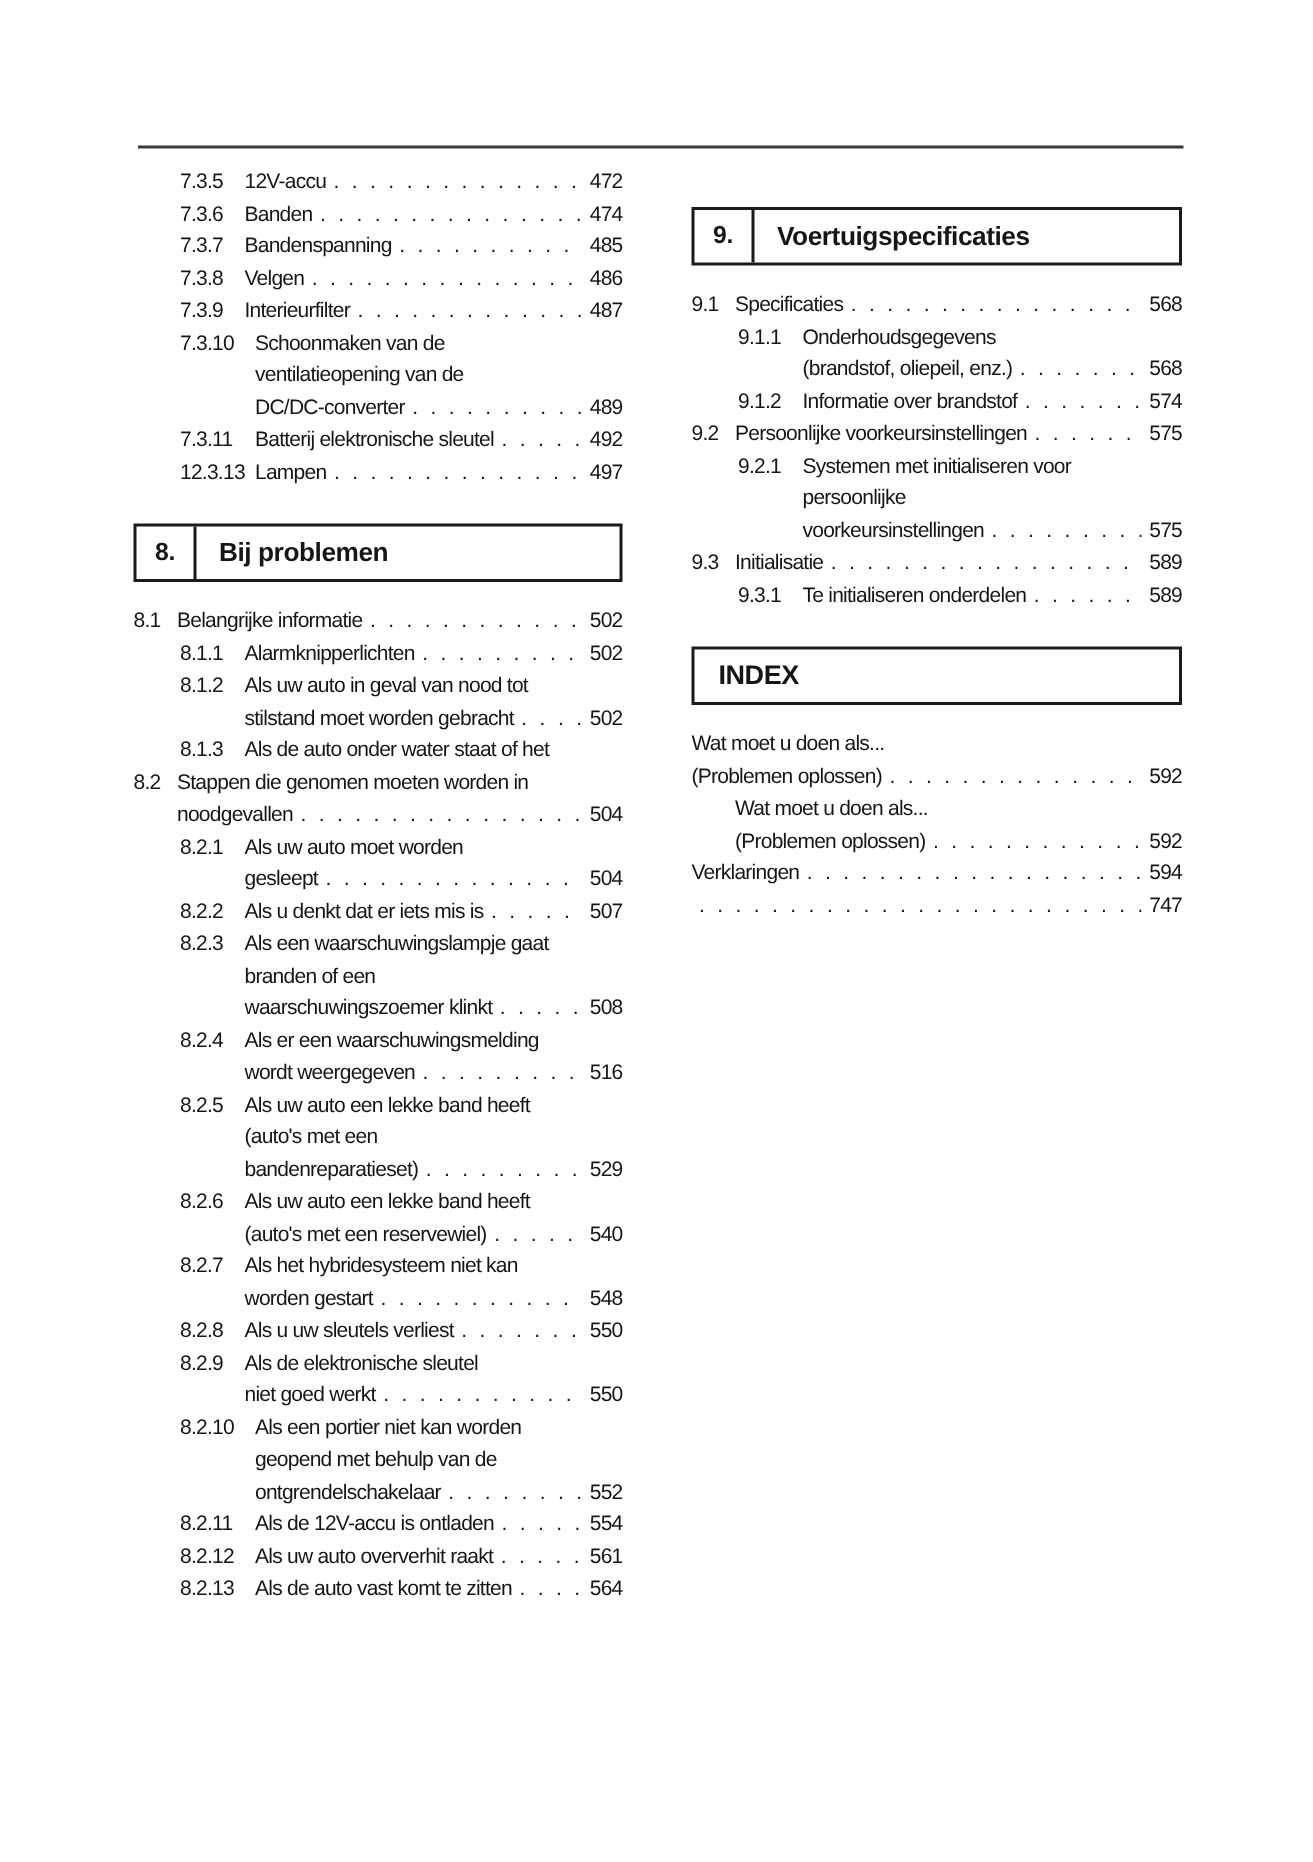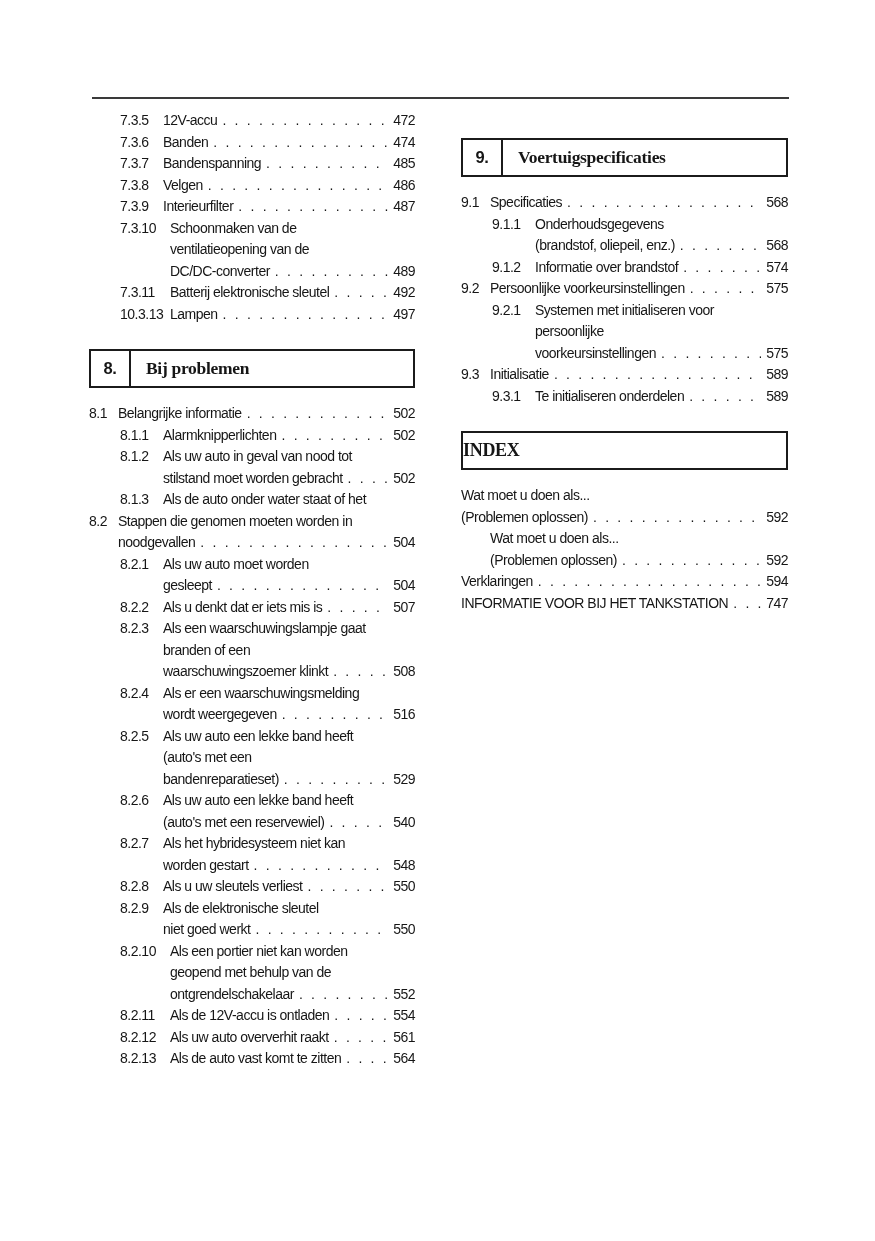--- a/index.html
+++ b/index.html
@@ -19,23 +19,23 @@
     margin:24px 0 15px 0;background:#fff;
   }
   .sec-box:first-child{margin-top:0;}
   .sec-num{
     width:38px;flex:0 0 auto;border-right:2px solid #1b1b1b;
     display:flex;align-items:center;justify-content:center;
     font-weight:700;font-size:16.5px;letter-spacing:-0.3px;
   }
   .sec-title{
     flex:1;display:flex;align-items:center;padding-left:15px;
-    font-weight:700;font-size:17.5px;letter-spacing:-0.3px;font-family:Liberation Serif, serif;
-  }
-  .sec-title.no-num{padding-left:0;font-size:18px;}
+    font-weight:700;font-size:17.5px;letter-spacing:-0.3px;
+  }
+  .sec-title.no-num{padding-left:16px;font-size:18px;}
 
   
   .toc-group{}
   .entry{position:relative;}
   .entry .num{position:absolute;top:0;left:0;line-height:21.5px;}
   .lvl1 .line{padding-left:29px;}
   .lvl2 .line{padding-left:74px;}
   .lvl2 .num{left:31px;}
   .lvl2.wide .line{padding-left:81px;align-items:center;}
   .lvl0 .line{padding-left:0;}
@@ -117,21 +117,21 @@
         <div class="entry lvl2 wide">
           <div class="line">
             <span class="num">7.3.11</span>
             <span class="txt">Batterij elektronische sleutel</span>
             <span class="leader"></span>
             <span class="pg">492</span>
           </div>
         </div>
         <div class="entry lvl2 wide">
           <div class="line">
-            <span class="num">10.3.13</span>
+            <span class="num">12.3.13</span>
             <span class="txt">Lampen</span>
             <span class="leader"></span>
             <span class="pg">497</span>
           </div>
         </div>
       </div>
       <div class="sec-box">
         <div class="sec-num">8.</div>
         <div class="sec-title">Bij problemen</div>
       </div>
@@ -417,21 +417,20 @@
         </div>
         <div class="entry lvl0">
           <div class="line">
             <span class="txt">Verklaringen</span>
             <span class="leader"></span>
             <span class="pg">594</span>
           </div>
         </div>
         <div class="entry lvl0">
           <div class="line">
-            <span class="txt">INFORMATIE VOOR BIJ HET TANKSTATION</span>
             <span class="leader"></span>
             <span class="pg">747</span>
           </div>
         </div>
       </div>
     </div>
   <div class="page-number">4</div>
 </div>
 
 </body></html>

